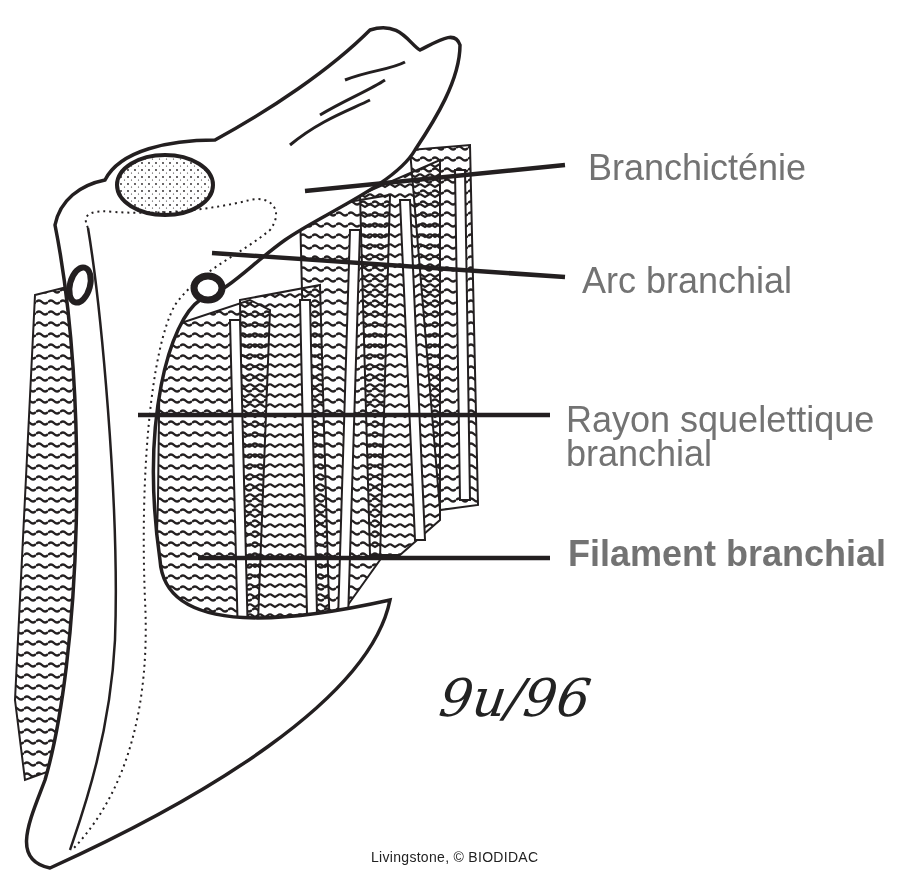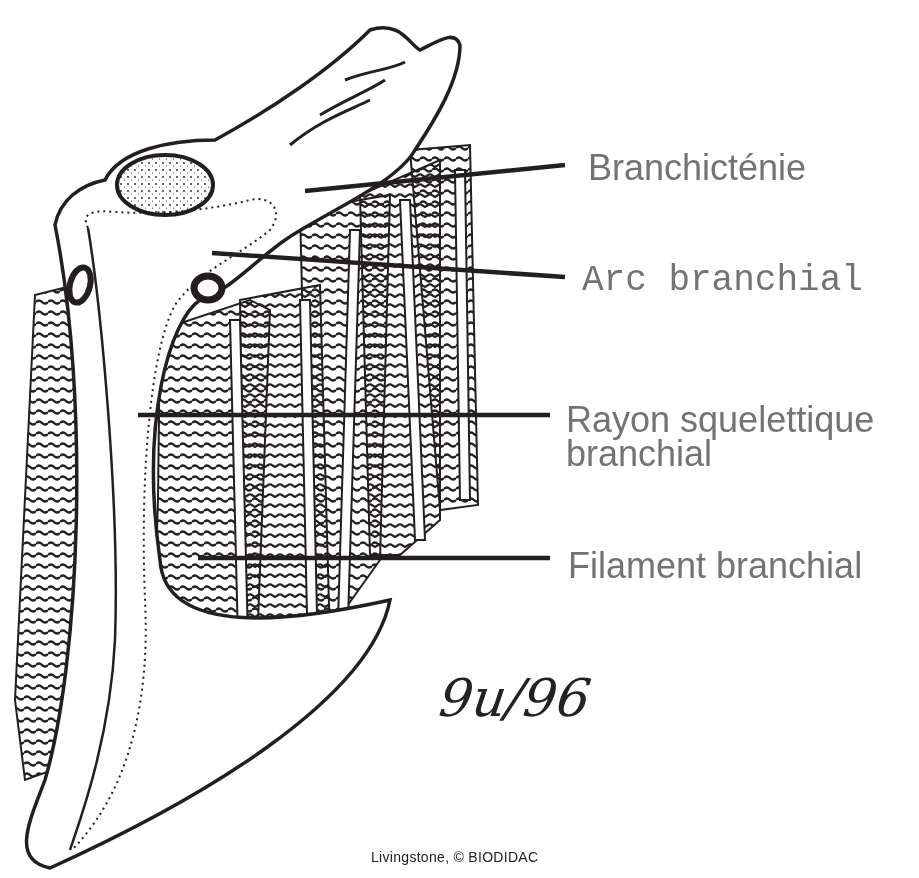--- a/index.html
+++ b/index.html
@@ -2,24 +2,24 @@
 <html><head>
 <meta charset="utf-8">
 <style>
   html, body { margin: 0; padding: 0; background: #ffffff; }
   body { width: 919px; height: 878px; position: relative; overflow: hidden;
          font-family: "Liberation Sans", sans-serif; color: #231f20; }
   #figure { position: absolute; left: 0; top: 0; width: 919px; height: 878px; }
   .label { position: absolute; font-family: "Liberation Sans", sans-serif;
            font-size: 36px; line-height: 36px; color: #737373; white-space: nowrap; }
   #lbl-branchictenie { left: 588px; top: 150px; }
-  #lbl-arc { left: 582px; top: 263px; font-family: Liberation Mono, monospace; }
+  #lbl-arc { left: 582px; top: 263px; }
   #lbl-rayon { left: 566px; top: 377px; margin-top: 25px; }
   #lbl-rayon2 { left: 566px; top: 436px; }
-  #lbl-filament { left: 568px; top: 548px; }
+  #lbl-filament { left: 568px; top: 536px; font-weight: bold; }
   #credit { position: absolute; left: 371px; top: 849px; font-size: 14px;
             font-family: "Liberation Sans", sans-serif; color: #222; letter-spacing: 0.3px; text-align: center; }
   #signature { position: absolute; left: 440px; top: 668px; font-family: "DejaVu Serif", serif;
                font-size: 52px; font-style: italic; color: #222; transform: skewX(-8deg); }
 </style>
 </head>
 <body>
 
 <svg id="figure" viewBox="0 0 919 878" xmlns="http://www.w3.org/2000/svg">
   <defs>

